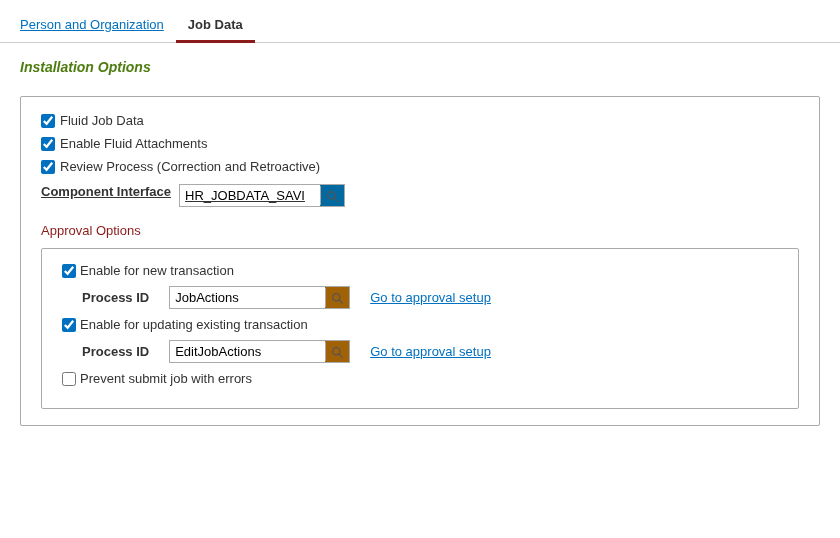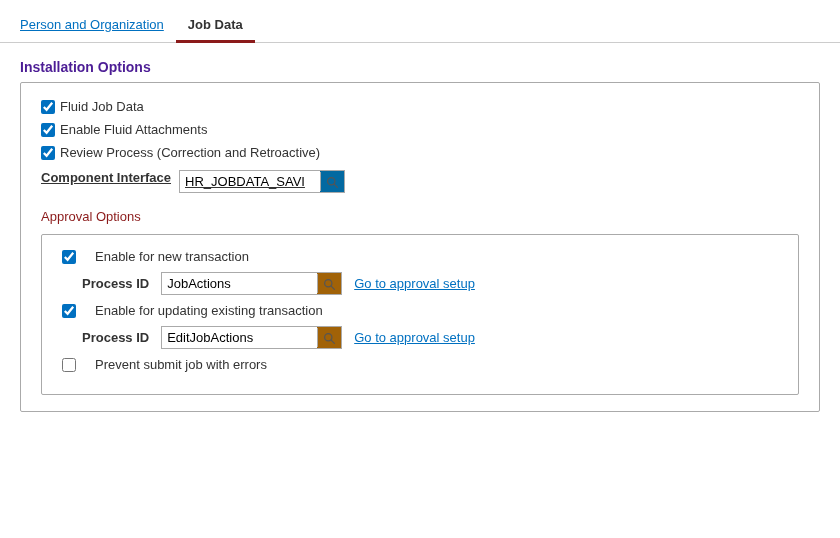--- a/index.html
+++ b/index.html
@@ -40,24 +40,25 @@
       text-decoration: underline;
       border-bottom: 3px solid transparent;
     }
 
     
     .content {
       padding: 16px 20px;
     }
 
     .section-title {
-      color: #4c1d95;
+      color: #4d7c0f;
       font-size: 14px;
       font-weight: bold;
-      margin-bottom: 7px;
+      margin-bottom: 21px;
+      font-style: italic;
     }
 
     .outer-box {
       border: 1px solid #aaa;
       border-radius: 2px;
       padding: 16px 20px;
       margin-bottom: 16px;
     }
 
     .checkbox-row {
@@ -132,21 +133,21 @@
       font-size: 13px;
       font-weight: normal;
       margin-bottom: 10px;
     }
 
     .process-row {
       display: flex;
       align-items: center;
       margin-bottom: 8px;
       margin-left: 20px;
-      gap: 4px;
+      gap: 12px;
     }
 
     .process-input-wrapper {
       display: flex;
       align-items: center;
       border: 1px solid #aaa;
       background: #a16207;
     }
 
     .process-input {
@@ -161,21 +162,21 @@
       color: #0070c0;
       text-decoration: underline;
       font-size: 13px;
       cursor: pointer;
       margin-left: 8px;
     }
 
     .approval-checkbox-row {
       display: flex;
       align-items: center;
-      gap: 19px;
+      gap: 4px;
       margin-bottom: 8px;
     }
 
     .approval-checkbox-row input[type="checkbox"] {
       width: 14px;
       height: 14px;
       accent-color: #0070c0;
       cursor: pointer;
     }
 

